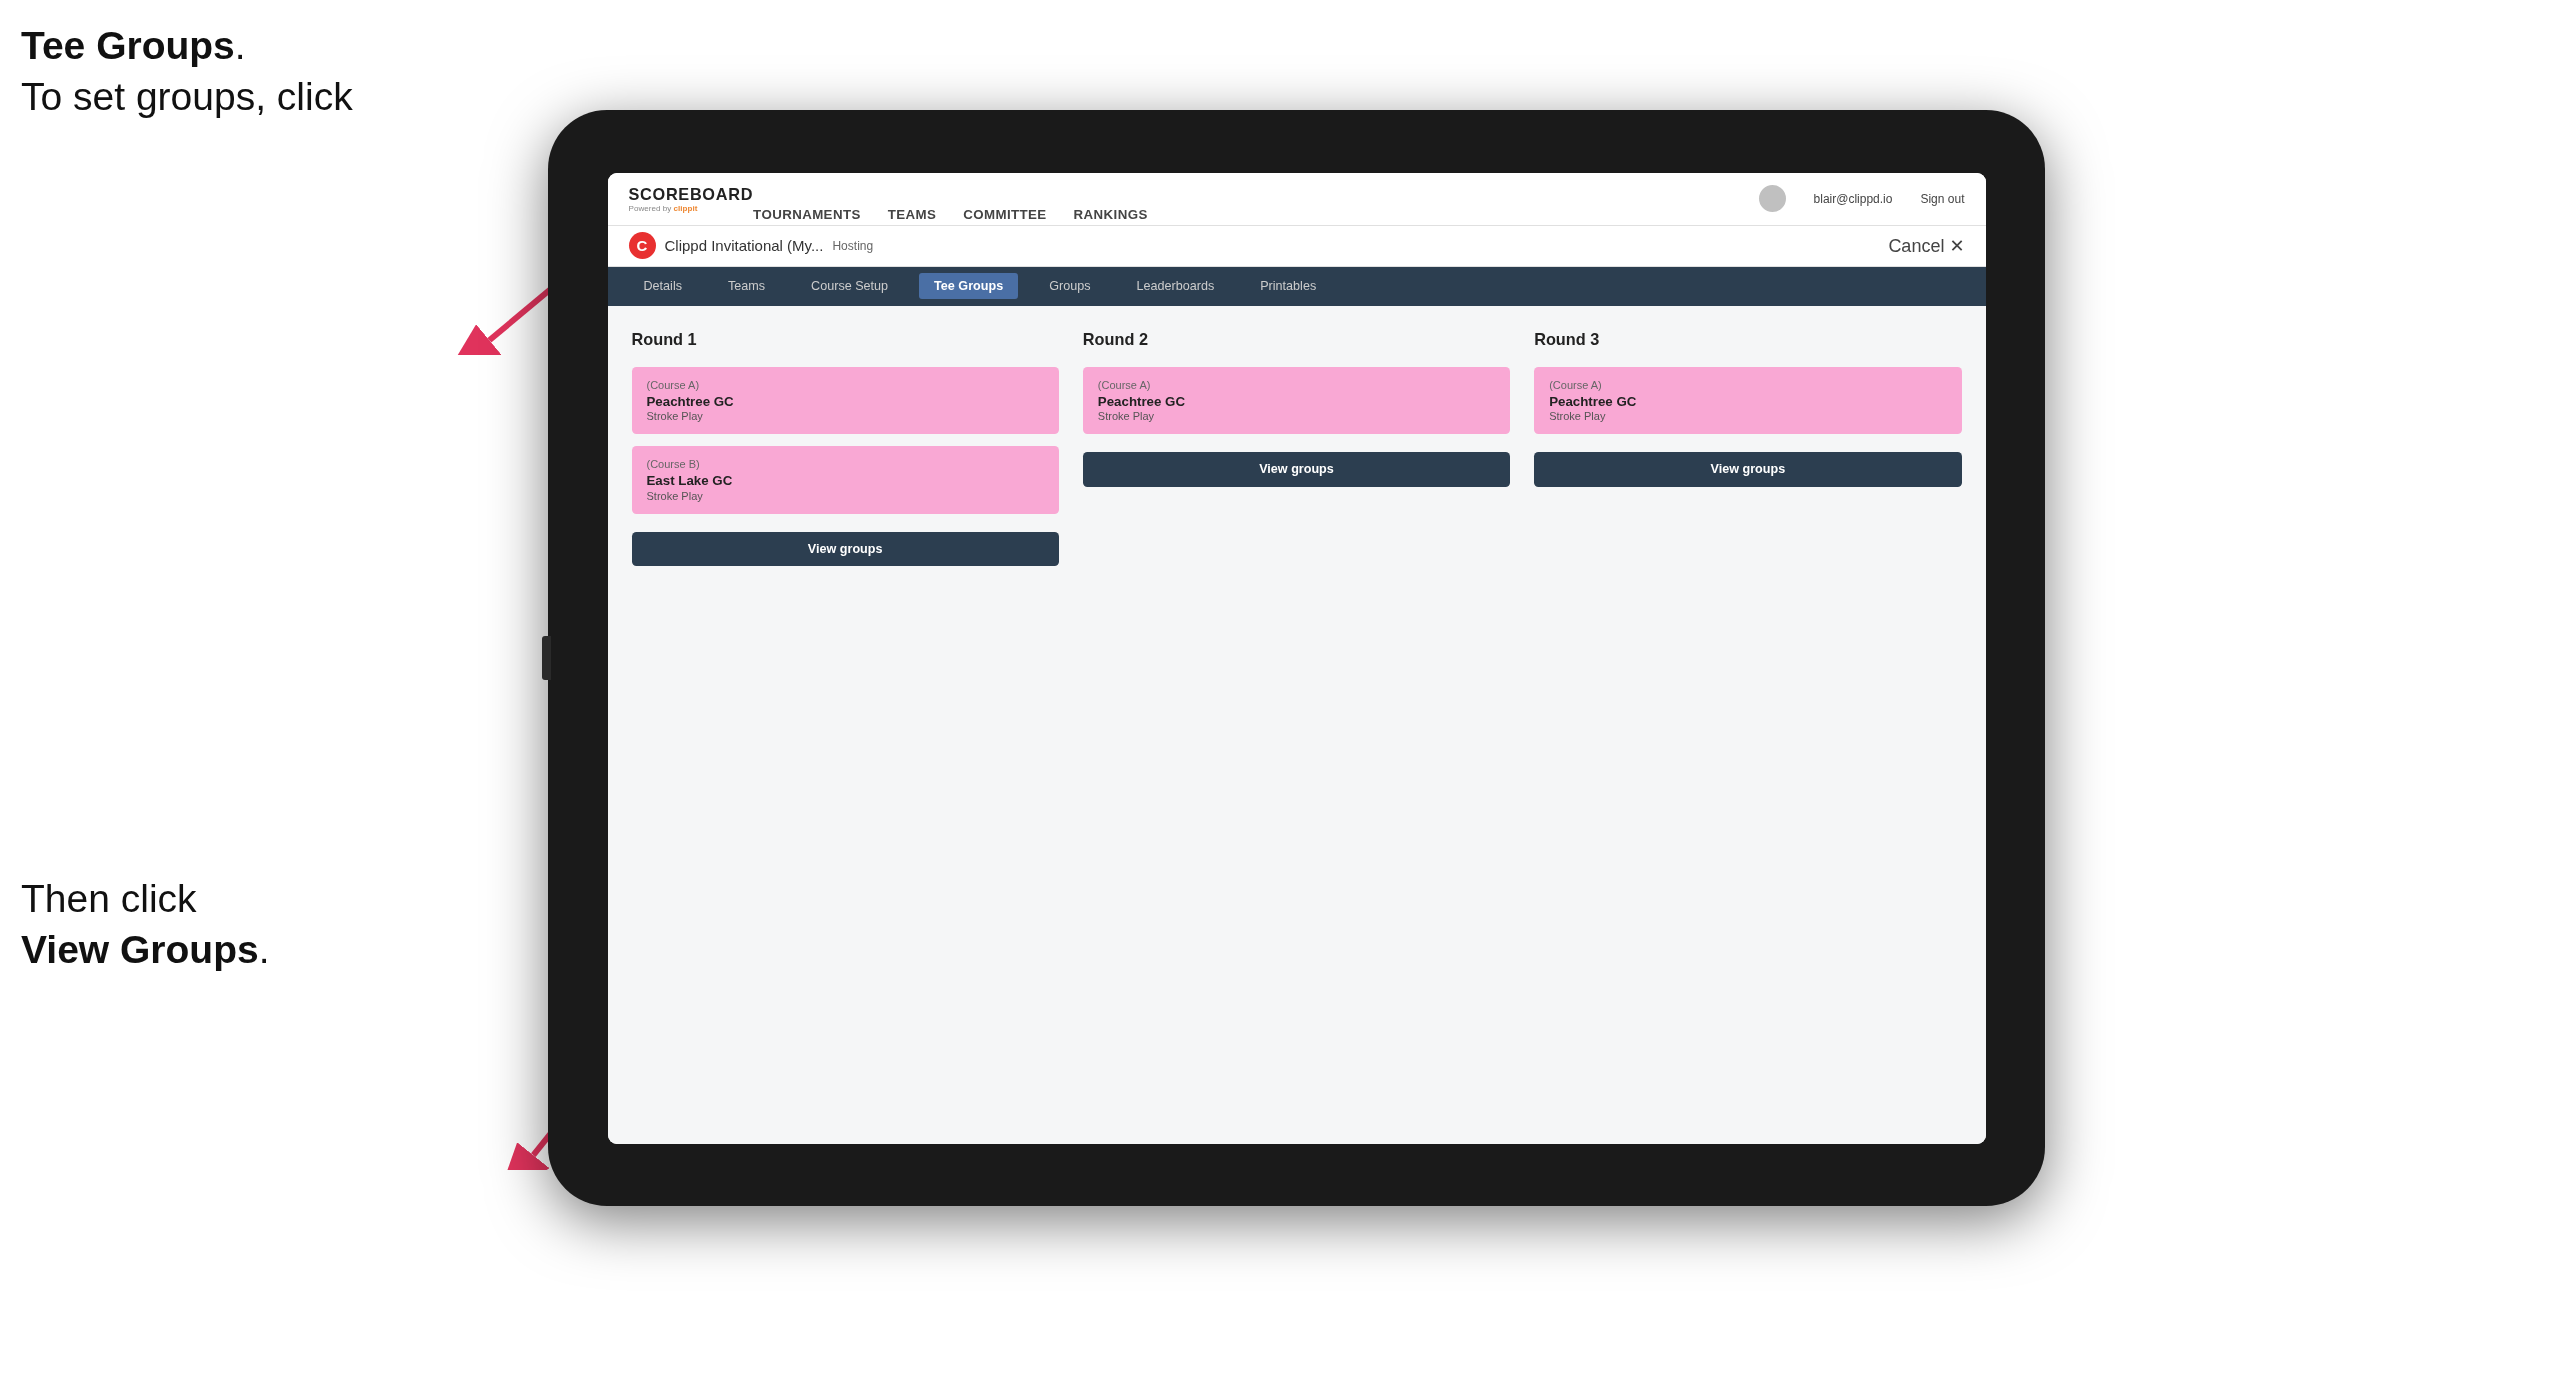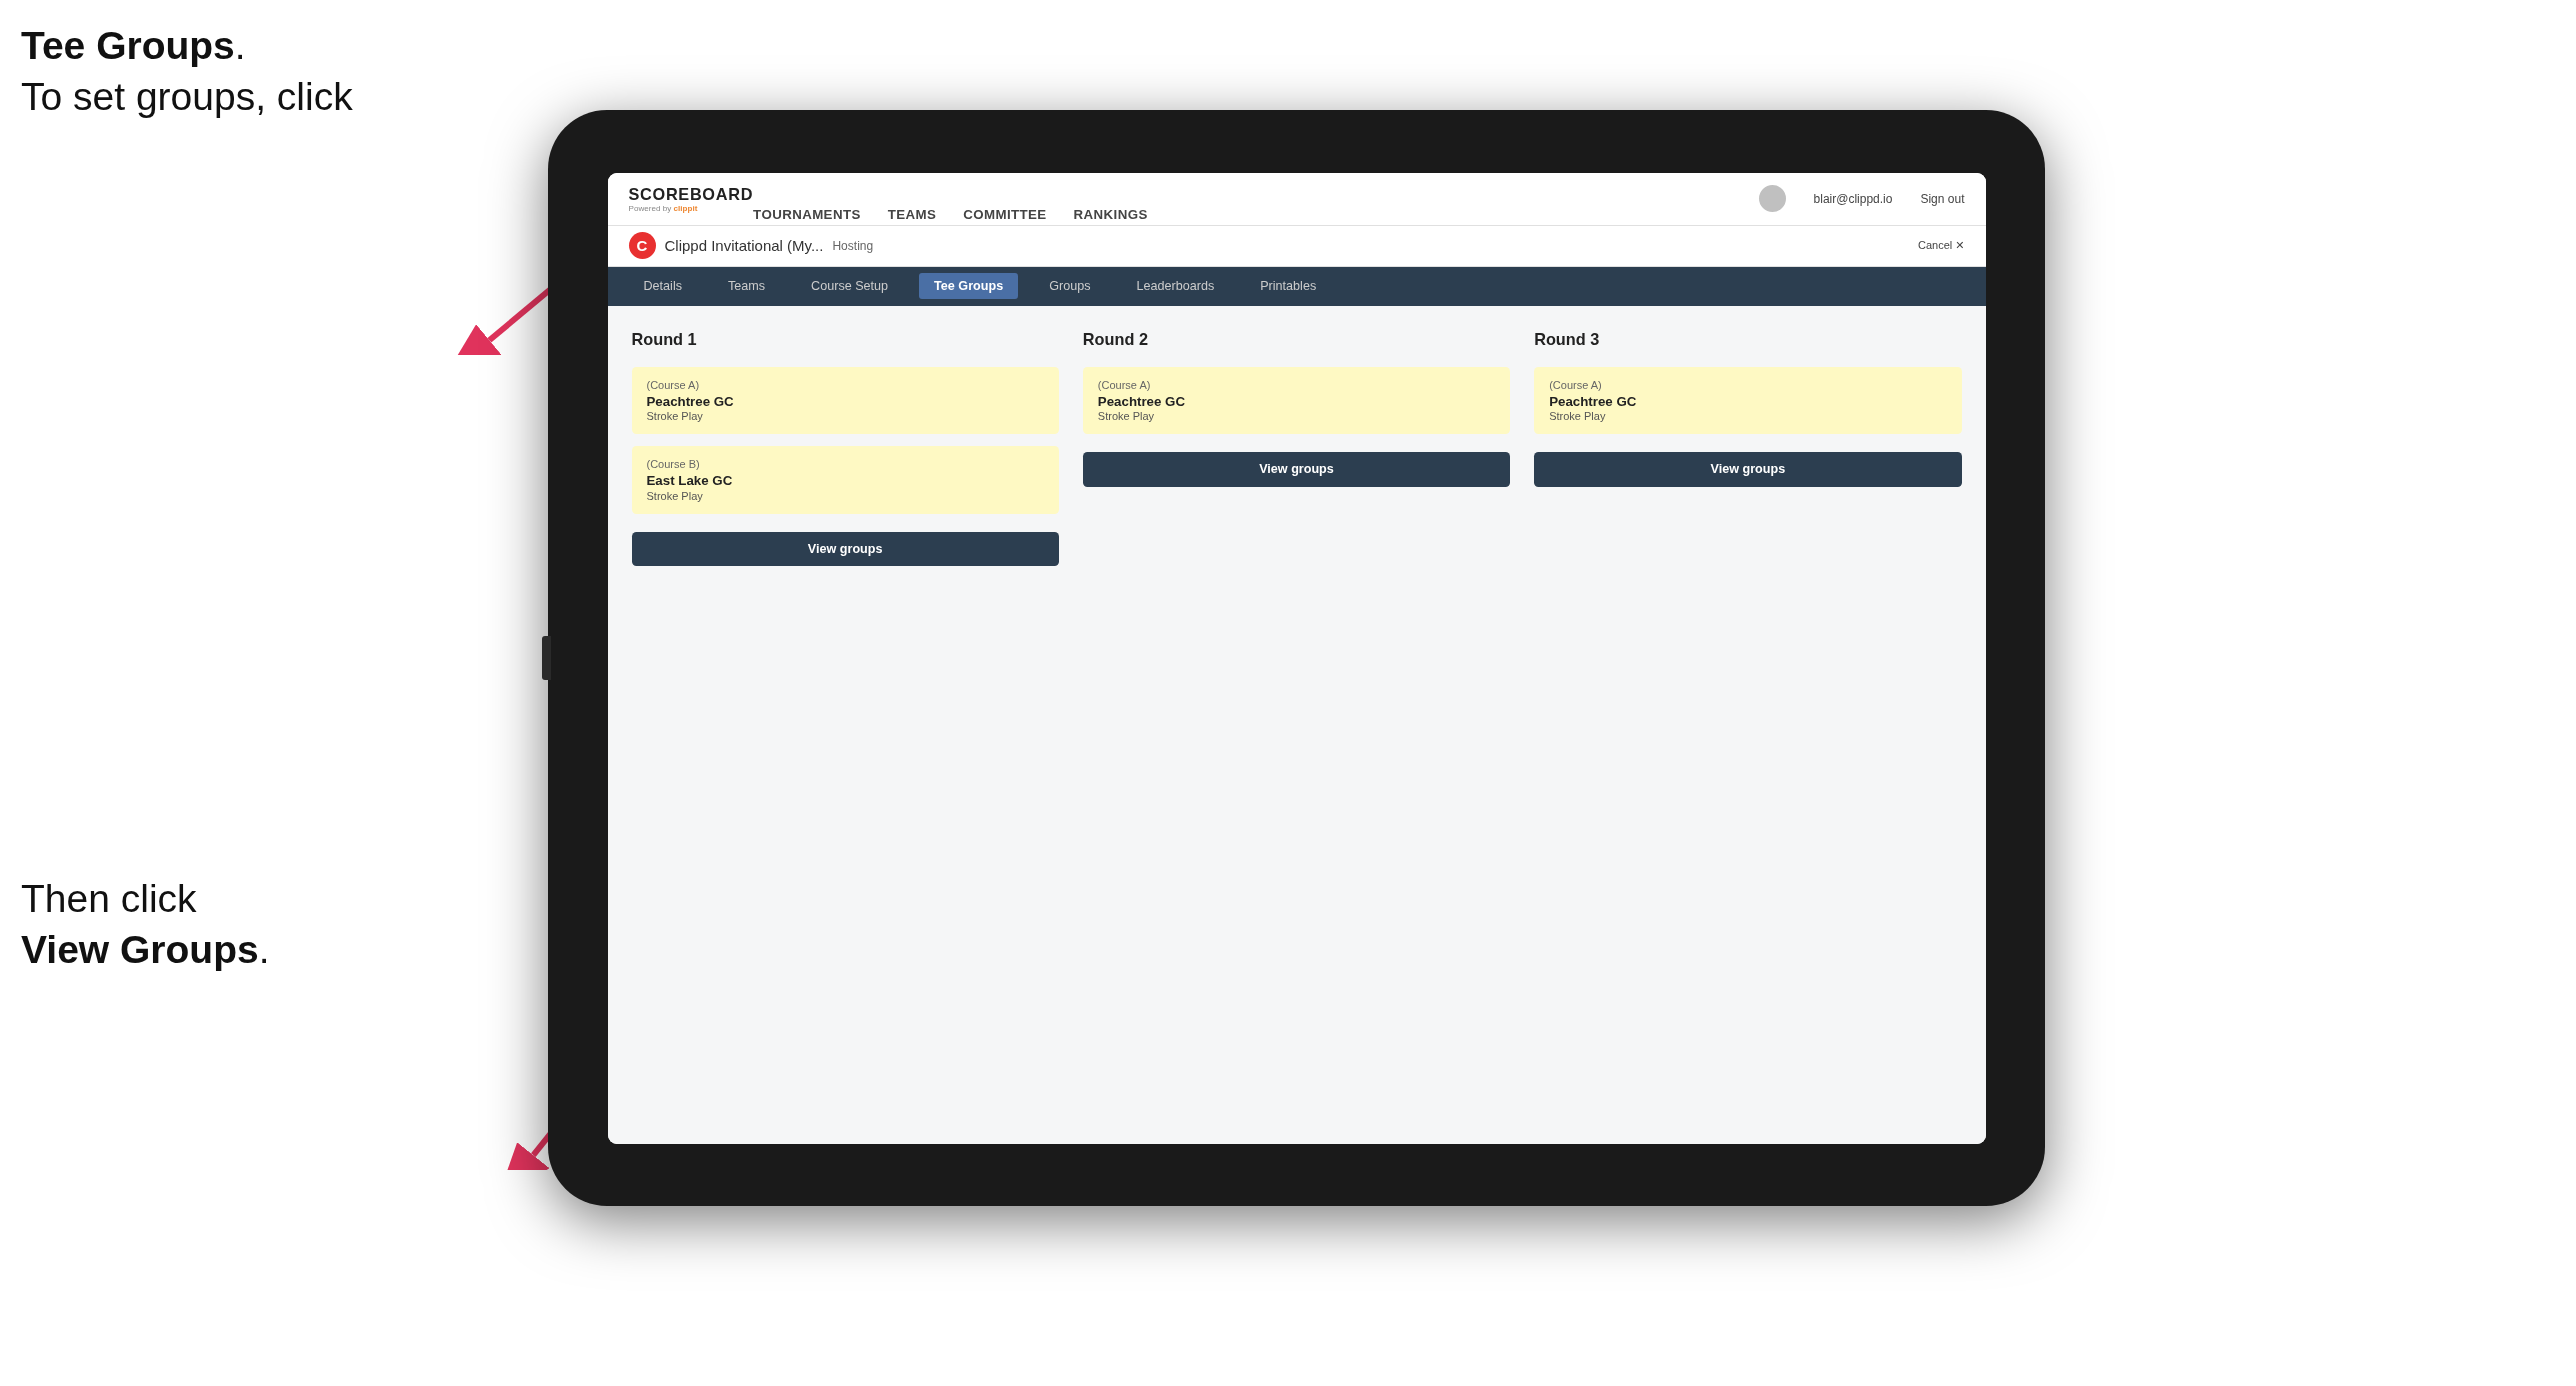--- a/index.html
+++ b/index.html
@@ -179,21 +179,21 @@
       color: #333;
       font-weight: 500;
     }
 
     .sub-header-status {
       font-size: 12px;
       color: #666;
     }
 
     .cancel-btn {
-      font-size: 11px;
+      font-size: 18px;
       color: #444;
       cursor: pointer;
     }
 
     
     .tab-bar {
       background: #2c3e50;
       display: flex;
       align-items: center;
       padding: 0 21px;
@@ -237,21 +237,21 @@
     }
 
     .round-title {
       font-size: 16.3px;
       font-weight: 600;
       color: #222;
       margin-bottom: 6px;
     }
 
     .course-card {
-      background: #fef9c3;
+      background: #f9a8d4;
       border-radius: 4.4px;
       padding: 12px 15px;
     }
 
     .course-label {
       font-size: 11px;
       color: #666;
       margin-bottom: 3px;
     }
 

